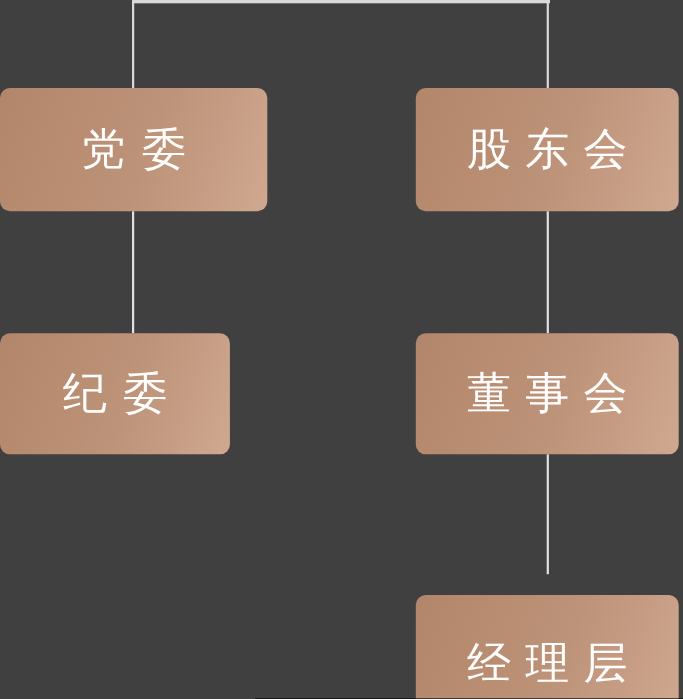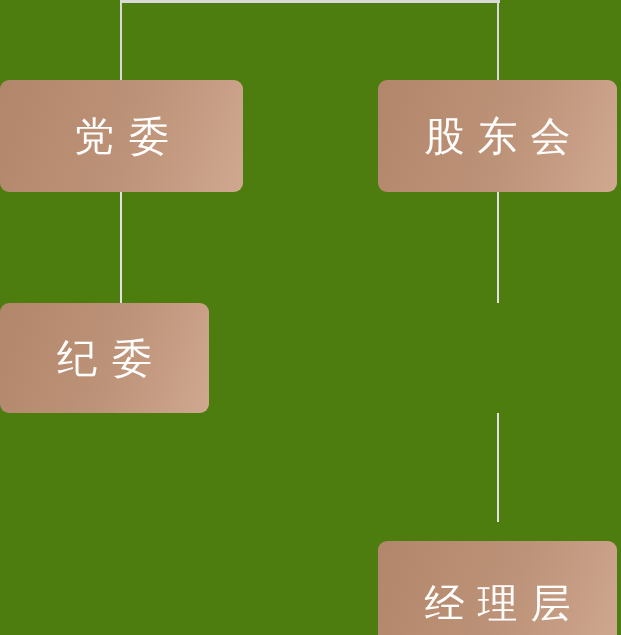--- a/index.html
+++ b/index.html
@@ -4,21 +4,21 @@
 <style>
   html, body {
     margin: 0;
     padding: 0;
     background: #000000;
   }
   .canvas {
     position: relative;
     width: 621px;
     height: 635px;
-    background: #4d7c0f;
+    background: #404040;
     overflow: hidden;
     font-family: "Liberation Sans", "DejaVu Sans", sans-serif;
   }
   .connector {
     position: absolute;
     background: #d9d9d9;
   }
   .connector.h-top    { left: 120px; top: 0;     width: 380px; height: 3px; }
   .connector.v-left-drop  { left: 120px; top: 0;     width: 2px; height: 80px; }
   .connector.v-right-drop { left: 497px; top: 0;     width: 2px; height: 80px; }
@@ -67,17 +67,20 @@
   <div class="node pos-l1">
     <span class="node-label">党 委</span>
   </div>
   <div class="node pos-l2">
     <span class="node-label">纪 委</span>
   </div>
 
   <div class="node pos-r1">
     <span class="node-label">股东会</span>
   </div>
+  <div class="node pos-r2">
+    <span class="node-label">董事会</span>
+  </div>
   <div class="node pos-r3">
     <span class="node-label">经理层</span>
   </div>
 
 </div>
 
 </body></html>

